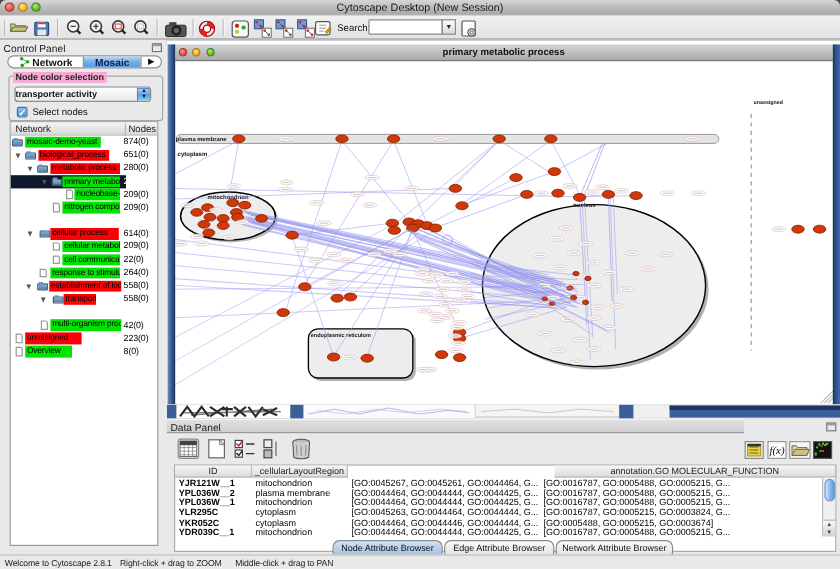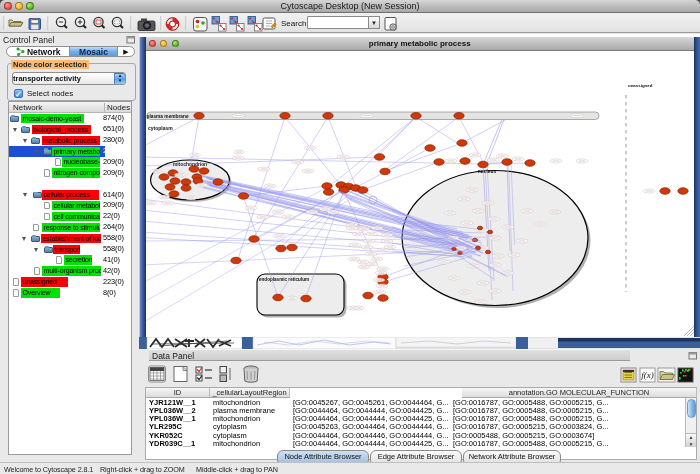--- a/index.html
+++ b/index.html
@@ -24,59 +24,59 @@
 #search-drop { left:368px; top:16px; width:12px; height:13px; background:linear-gradient(#fdfdfd,#d8d8d8); border:1px solid #8a8a8a; font-size:6px; line-height:12px; text-align:center; color:#222; }
 
 
 #cp-title { left:3px; top:35px; font-size:8.5px; color:#1a1a1a; }
 #tabbar { left:6px; top:46px; width:129px; height:11px; background:#fff; border:1px solid #8f8f8f; border-radius:6px; overflow:hidden; display:flex; }
 #tab-net { width:62px; font-size:8.5px; font-weight:bold; color:#111; text-align:center; line-height:10px; }
 #tab-mosaic { width:49px; font-size:8.5px; font-weight:bold; color:#10214d; text-align:center; line-height:10px;
   background:linear-gradient(#bcdcf8,#74aee8 50%,#5c9ce0); border-left:1px solid #8f8f8f; border-right:1px solid #8f8f8f; }
 #tab-arrow { flex:1; font-size:7px; text-align:center; line-height:10px; color:#111; }
 #fieldset { left:7px; top:63px; width:129px; height:38px; border:1px solid #a8a8a8; border-radius:3px; }
-#fieldset-label { left:11px; top:60px; font-size:7.5px; font-weight:bold; color:#222; background:#fdba74; padding:0 2px; }
+#fieldset-label { left:11px; top:60px; font-size:7.5px; font-weight:bold; color:#222; background:#f9a8d4; padding:0 2px; }
 #combo { left:12px; top:72px; width:114px; height:13px; background:linear-gradient(#ffffff,#e8e8e8); border:1px solid #8f8f8f; border-radius:3px; font-size:7.5px; font-weight:bold; color:#111; text-align:left; padding-left:0; line-height:12px; }
 #combo-btn { position:absolute; right:0px; top:0px; width:11px; height:11px; border-radius:0 3px 3px 0;
   background:linear-gradient(#b8dcf8,#5b9fe0 55%,#8cd0f0); border-left:1px solid #5080c0; box-shadow:inset 0 1px 0 #4a6fd0; color:#111; font-size:4.6px; line-height:5.2px; text-align:center; font-weight:bold; }
 #checkbox { left:14px; top:89px; width:9px; height:9px; border-radius:2px; background:linear-gradient(#8fc2f2,#4a8ad8); border:1px solid #3a72b8; color:#fff; font-size:8px; line-height:9px; text-align:center; font-weight:bold; }
 #check-label { left:27px; top:89px; font-size:8px; color:#111; }
 
 
 #tree { left:8px; top:101px; width:124px; height:354px; background:#fff; border:1px solid #9a9a9a; }
 #tree-head { position:absolute; left:0; top:0; width:122px; height:11px; background:linear-gradient(#f4f4f4,#d9d9d9); border-bottom:1px solid #b5b5b5; font-size:8px; color:#222; }
 #tree-head .c1 { position:absolute; left:4px; top:1px; }
 #tree-head .c2 { position:absolute; left:95px; top:1px; border-left:1px solid #b5b5b5; padding-left:2px; height:10px; }
 .trow { position:absolute; left:0; width:96px; height:10.9px; font-size:7px; letter-spacing:-0.15px; line-height:10.9px; color:#000; white-space:nowrap; }
 .trow .lbl { position:absolute; top:0.6px; height:9.5px; overflow:hidden; line-height:9.5px; padding-left:1.5px; color:#000; }
 .trow .cnt { position:absolute; left:94px; top:0; font-size:7.4px; letter-spacing:-0.1px; }
 .green { background:#00e200; }
 .red { background:#fb0007; }
 .tri { position:absolute; top:3.5px; width:0; height:0; border-left:2.8px solid transparent; border-right:2.8px solid transparent; border-top:4px solid #555; }
 .foldr { position:absolute; top:2.5px; width:9px; height:6px; background:linear-gradient(#89aed2,#537ea9); border:0.5px solid #3a5a78; border-radius:1px; }
 .foldr:before { content:""; position:absolute; left:0px; top:-1.5px; width:4px; height:1.5px; background:#6d95bd; border-radius:1px 1px 0 0; }
 .filei { position:absolute; top:1.5px; width:6px; height:7.5px; background:#fdfdfd; border:0.5px solid #9a9a9a; border-radius:0 2px 0 0; }
-#selrow { background:#1d4ed8; color:#fff; }
+#selrow { background:#0f172a; color:#fff; }
 
 
 #netframe { left:139px; top:34px; width:561px; height:303px; background:#fff; }
 #netframe-top { left:139px; top:34px; width:561px; height:3px; background:linear-gradient(#203a62,#3c5f9e); }
 #nf-left { position:absolute; left:139px; top:37px; width:6.5px; height:300px;
   background:linear-gradient(90deg,#f8f4e8 0px,#5e7ab8 1.5px,#3e62a4 3.5px,#1d3862 6.5px); }
 #nf-right { position:absolute; left:694px; top:37px; width:6px; height:300px;
   background:linear-gradient(90deg,#16305a 0px,#2c4c8a 2px,#4668aa 6px); }
 #nettitle { left:145.5px; top:37px; width:548.5px; height:14px;
   background:linear-gradient(#d7d7d7,#bbbbbb 60%,#a9a9a9); border-bottom:1px solid #787878; }
 #nettitle .t { width:100%; text-align:center; font-size:8px; line-height:14px; color:#111; font-weight:bold; }
 
 
 #strip { left:139px; top:337px; width:561px; height:12px; background:#e3e3e3; overflow:hidden; }
 
 
-#dp-title { left:149px; top:349px; width:481px; height:12px;
+#dp-title { left:139px; top:349px; width:481px; height:12px;
   background:linear-gradient(#e0e0e0,#cecece); border-top:1px solid #f5f5f5; border-bottom:1px solid #9a9a9a;
   font-size:8.5px; line-height:12px; color:#1a1a1a; padding-left:3px; }
 #dp-body { left:139px; top:362px; width:561px; height:87px; background:#e9e9e9; }
 #dtable { left:145px; top:387px; width:552px; height:73px; background:#fff; border:1px solid #aaa; font-size:7.5px; }
 .dhead { position:absolute; top:0; height:10px; background:linear-gradient(#f6f6f6,#dcdcdc); border-bottom:1px solid #aaa; border-right:1px solid #bbb; text-align:center; font-size:7.5px; color:#222; line-height:10px; overflow:hidden; }
 .dcell { position:absolute; height:8.5px; line-height:8.5px; overflow:hidden; white-space:nowrap; color:#000; padding-left:3px; }
 #vsb { position:absolute; right:0; top:10px; width:11px; height:49px; background:#f0f0f0; border-left:1px solid #bbb; }
 #vsb .thumb { position:absolute; left:1px; top:1px; width:9px; height:19px; border-radius:5px; background:linear-gradient(90deg,#cfe6fa,#7fb4e8 60%,#5f9cd8); border:0.5px solid #6899c8; }
 #vsb .btns { position:absolute; left:0px; bottom:0px; width:10px; height:14px; background:linear-gradient(#fafafa,#d0d0d0); border-top:1px solid #bbb; font-size:5px; color:#444; text-align:center; line-height:7px; }
 
@@ -263,25 +263,20 @@
       <span class="tri" style="left:13.0px"></span>
       <span class="foldr" style="left:22.0px"></span>
       <span class="lbl red" style="left:32.0px;width:60.0px">establishment of loc</span>
       <span class="cnt">558(0)</span>
     </div>
 <div class="trow" style="top:142.0px">
       <span class="tri" style="left:25.0px"></span>
       <span class="foldr" style="left:35.0px"></span>
       <span class="lbl red" style="left:44.0px;width:27.0px">transport</span>
       <span class="cnt">558(0)</span>
-    </div>
-<div class="trow" style="top:152.8px">
-      <span class="filei" style="left:47.0px"></span>
-      <span class="lbl green" style="left:55.0px;width:28.0px">secretion</span>
-      <span class="cnt">41(0)</span>
     </div>
 <div class="trow" style="top:163.7px">
       <span class="filei" style="left:25.0px"></span>
       <span class="lbl green" style="left:33.0px;width:59.0px">multi-organism proc</span>
       <span class="cnt">42(0)</span>
     </div>
 <div class="trow" style="top:174.6px">
       <span class="filei" style="left:4.0px"></span>
       <span class="lbl red" style="left:12.0px;width:47.0px">unassigned</span>
       <span class="cnt">223(0)</span>

